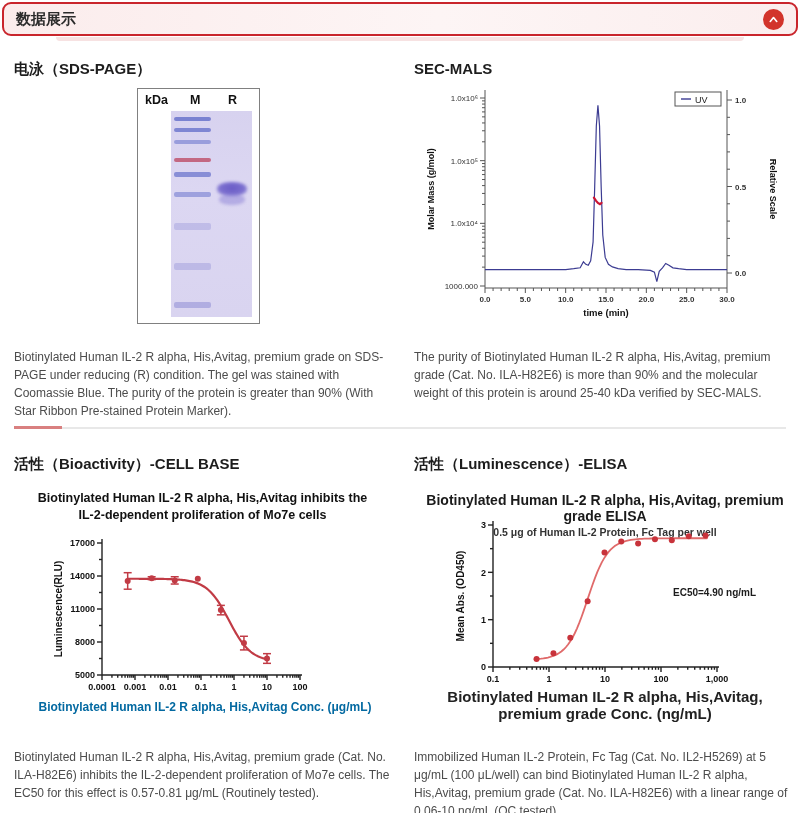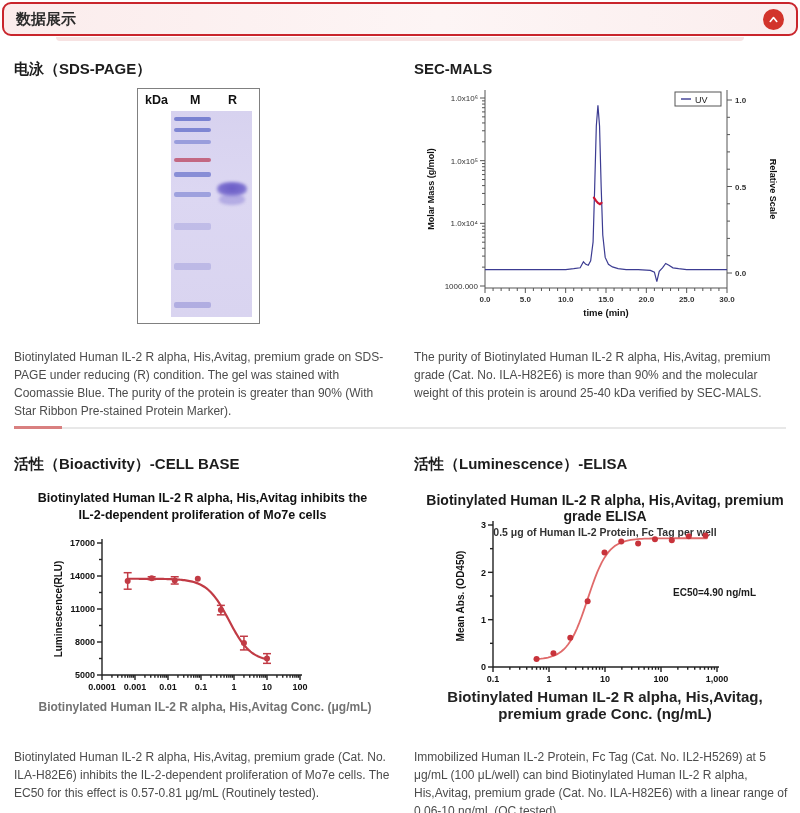--- a/index.html
+++ b/index.html
@@ -33,21 +33,21 @@
   .kda-label{position:absolute;right:2px;font-size:11.5px;font-weight:600;color:#111;
       transform:translateY(-46%);line-height:1;}
   #gel-labels{position:absolute;left:0;top:22px;width:31px;height:206px;}
   .blob{position:absolute;border-radius:45%;filter:blur(1.5px);}
   
   #cell-chart-title{position:absolute;left:25px;top:490px;width:355px;text-align:center;
       font-weight:bold;color:#111;font-size:12.5px;line-height:1.35;}
   #elisa-chart-title{position:absolute;left:422px;top:492px;width:366px;text-align:center;
       font-weight:bold;color:#1a1a1a;}
   #elisa-chart-title .l1{font-size:14px;} #elisa-chart-title .l2{font-size:10.5px;margin-top:2px;color:#333;}
-  .xlabel{position:absolute;text-align:center;font-weight:bold;color:#737373;}
+  .xlabel{position:absolute;text-align:center;font-weight:bold;color:#0369a1;}
   #cell-xlabel{left:20px;top:700px;width:370px;font-size:12px;}
   #elisa-xlabel{left:418px;top:688px;width:374px;font-size:15px;color:#222;}
   
   .divider{position:absolute;left:14px;top:427px;width:772px;height:2px;background:#e8e8e8;}
   .divider-accent{position:absolute;left:14px;top:426px;width:48px;height:3px;background:#d98080;}
   
   #sec-svg{position:absolute;left:420px;top:86px;}
   #cell-svg{position:absolute;left:50px;top:533px;}
   #elisa-svg{position:absolute;left:450px;top:518px;}
   

